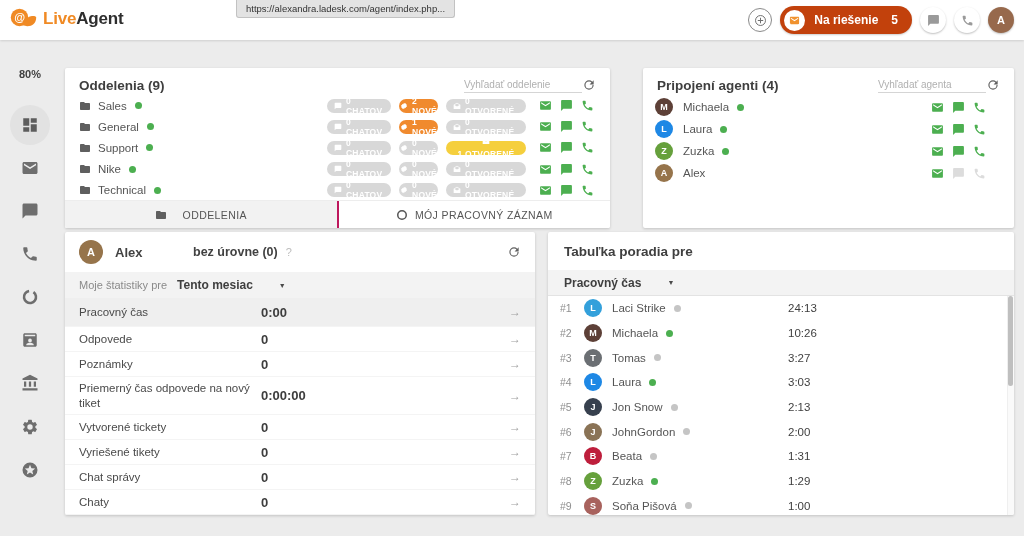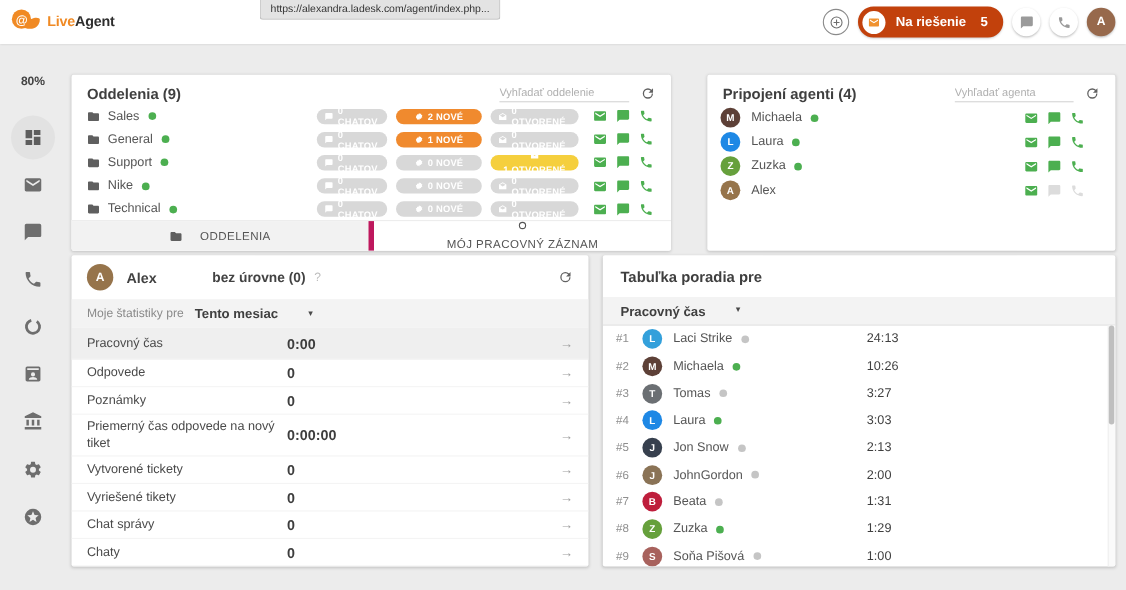--- a/index.html
+++ b/index.html
@@ -3,21 +3,21 @@
 <meta charset="utf-8">
 <style>
   * { margin:0; padding:0; box-sizing:border-box; }
   html,body { width:1024px; height:536px; overflow:hidden; }
   body { font-family:"Liberation Sans","DejaVu Sans",sans-serif; background:#ececec; }
   #app { position:relative; width:1024px; height:536px; background:#ececec; overflow:hidden; }
 
   
   .topbar { position:absolute; top:0; left:0; right:0; height:40px; background:#fff; box-shadow:0 1px 2px rgba(0,0,0,.12); z-index:5; }
   .logo { position:absolute; left:10px; top:7px; display:flex; align-items:center; gap:6px; }
-  .logo-text { font-size:13px; font-weight:bold; letter-spacing:-0.2px; }
+  .logo-text { font-size:17px; font-weight:bold; letter-spacing:-0.2px; }
   .logo-live { color:#f08a24; } .logo-agent { color:#2e2e2e; }
   .url-tooltip { position:absolute; left:236px; top:0; background:#e3e3e3; border:1px solid #c2c2c2; border-top:none; border-radius:0 0 3px 3px; font-size:9.5px; color:#333; padding:3px 9px 3px 9px; white-space:nowrap; }
   .topbar-right { position:absolute; right:10px; top:0; height:40px; display:flex; align-items:center; gap:8px; }
   .circle-btn { width:26px; height:26px; border-radius:50%; background:#fff; box-shadow:0 1px 2px rgba(0,0,0,.25); display:flex; align-items:center; justify-content:center; color:#9a9a9a; }
   .circle-btn.outline { box-shadow:none; border:1.5px solid #8a8a8a; color:#6e6e6e; width:24px; height:24px; }
   .circle-btn svg { width:13px; height:13px; fill:currentColor; }
   .solve-btn { height:28px; border-radius:14px; background:#c2410c; display:flex; align-items:center; gap:9px; padding:0 14px 0 4px; box-shadow:0 1px 2px rgba(0,0,0,.2); }
   .solve-btn .env-circle { width:21px; height:21px; border-radius:50%; background:#fff; display:flex; align-items:center; justify-content:center; }
   .solve-btn .env-circle svg { width:11px; height:11px; fill:#f0922f; }
   .solve-label { color:#fff; font-size:12px; font-weight:bold; }
@@ -29,48 +29,48 @@
   .side-item { position:absolute; left:0; width:60px; display:flex; justify-content:center; color:#6e6e6e; }
   .side-item svg { width:18px; height:18px; fill:currentColor; }
   .side-percent { top:28px; font-size:11px; font-weight:bold; color:#424242; }
   .side-active { top:65px; }
   .side-active .bubble { width:40px; height:40px; border-radius:50%; background:#e2e2e2; display:flex; align-items:center; justify-content:center; color:#5d5d5d; }
 
   
   .card { position:absolute; background:#fff; border-radius:2px; box-shadow:0 1px 3px rgba(0,0,0,.18); overflow:hidden; }
   .card-head { display:flex; align-items:center; padding:9px 14px 6px 14px; }
   .card-title { font-size:13.5px; font-weight:bold; color:#3f3f3f; }
-  .search-box { margin-left:auto; display:flex; align-items:center; gap:10px; }
+  .search-box { margin-left:auto; display:flex; align-items:center; }
   .search-input { width:118px; border:none; border-bottom:1px solid #d5d5d5; font-size:10px; color:#666; outline:none; background:transparent; padding:2px 0; font-family:inherit; }
   .search-input::placeholder { color:#b0b0b0; }
   .refresh { color:#616161; display:flex; }
   .refresh svg { width:14px; height:14px; fill:currentColor; }
 
   
   #dept-card { left:65px; top:68px; width:545px; height:160px; }
   .dept-rows { position:absolute; top:27px; left:0; right:0; }
   .dept-row { height:21.2px; display:flex; align-items:center; padding:0 16px 0 14px; }
   .dept-row .f-icon { color:#5f5f5f; display:flex; margin-right:7px; }
   .dept-row .f-icon svg { width:12px; height:12px; fill:currentColor; }
   .dept-name { font-size:11.5px; color:#555; }
   .dot { width:7px; height:7px; border-radius:50%; margin-left:8px; }
   .dot.green { background:#4caf50; } .dot.gray { background:#c5c5c5; }
   .badges { margin-left:auto; display:flex; align-items:center; gap:8px; }
   .pill { height:14px; border-radius:8px; display:flex; align-items:center; justify-content:center; gap:4px; color:#fff; font-size:8.5px; font-weight:bold; letter-spacing:.2px; padding:0 7px; }
   .pill svg { width:8px; height:8px; fill:#fff; flex:none; }
   .pill.gray { background:#d8d8d8; } .pill.orange { background:#f08a2e; } .pill.yellow { background:#f5cf3d;flex-direction:column; }
-  .pill.w-chat { width:64px; } .pill.w-new { width:78px; } .pill.w-open { width:80px; }
+  .pill.w-chat { width:64px; } .pill.w-new { width:39px; } .pill.w-open { width:80px; }
   .row-icons { display:flex; align-items:center; gap:8px; margin-left:13px; }
   .row-icons .ri { display:flex; } .row-icons svg { width:13px; height:13px; }
   .ri.on { fill:#4caf50; color:#4caf50; } .ri.off { fill:#dcdcdc; color:#dcdcdc; }
   .dept-tabs { position:absolute; left:0; right:0; bottom:0; height:28px; display:flex; border-top:1px solid #ededed; background:#fff; }
   .tab { flex:1; display:flex; align-items:center; justify-content:center; gap:7px; font-size:10.5px; color:#555; letter-spacing:.4px; }
   .tab svg { width:12px; height:12px; fill:#5f5f5f; }
   .tab.active { background:#f2f2f2;gap:16px; }
-  .tab + .tab { border-left:5px solid #be185d;flex-direction:column; }
+  .tab + .tab { border-left:2px solid #be185d; }
 
   
   #agents-card { left:643px; top:68px; width:371px; height:160px; }
   .agent-rows { position:absolute; top:28px; left:0; right:0; }
   .agent-row { height:22px; display:flex; align-items:center; padding:0 28px 0 12px; }
   .av { width:18px; height:18px; border-radius:50%; color:#fff; font-size:9px; font-weight:bold; display:flex; align-items:center; justify-content:center; flex:none; }
   .agent-name { font-size:11.5px; color:#555; margin-left:10px; }
 
   
   #stats-card { left:65px; top:232px; width:470px; height:283px; }

